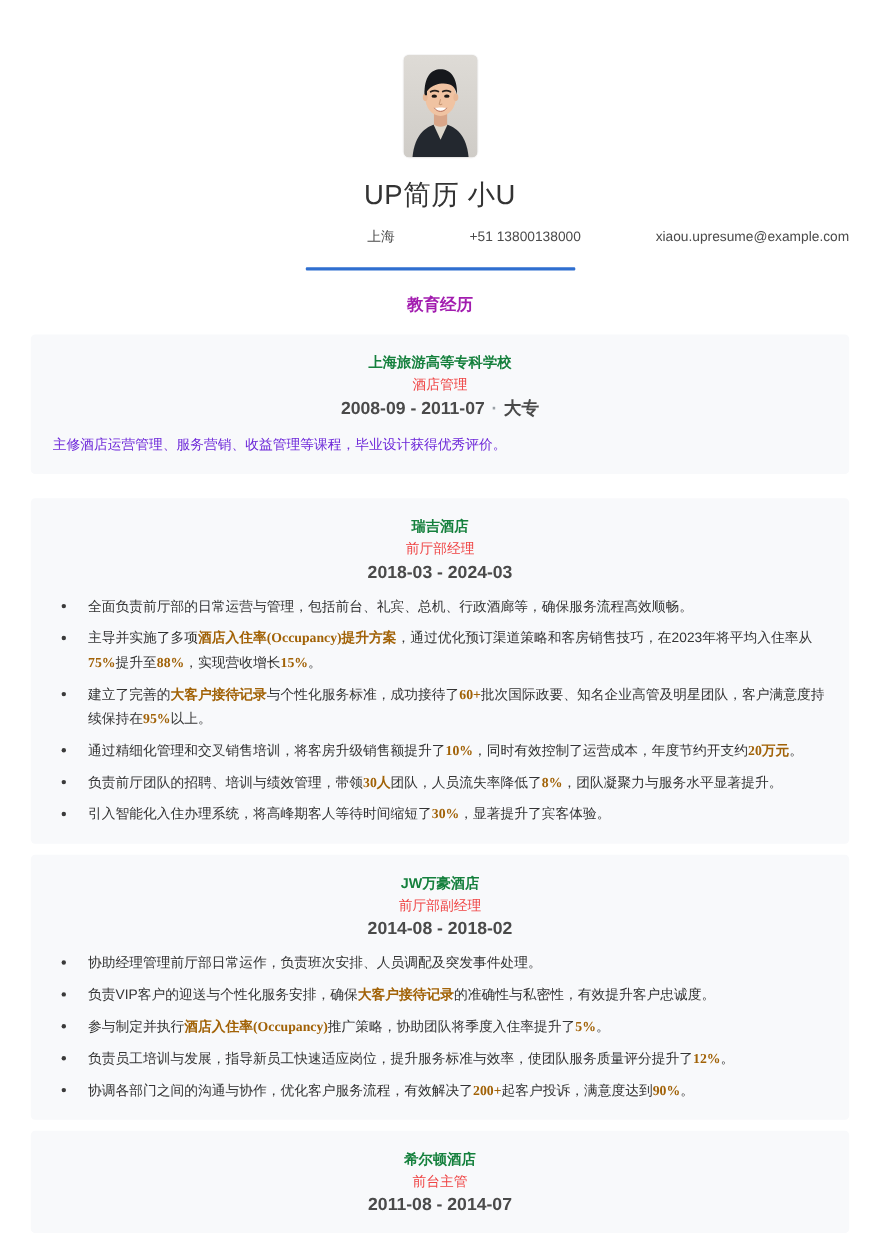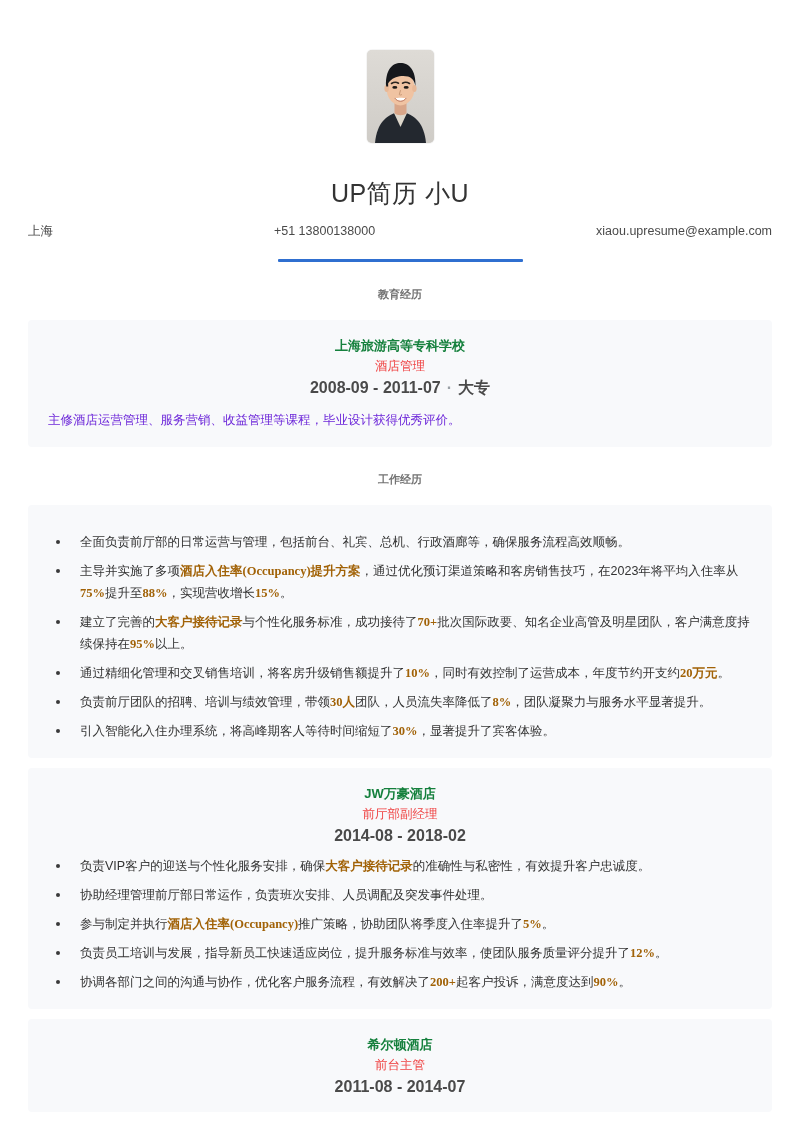--- a/index.html
+++ b/index.html
@@ -34,57 +34,57 @@
     margin: 0 auto;
     border-radius: 5px;
     overflow: hidden;
     background: #d9d7d4;
     position: relative;
     box-shadow: 0 0 0 1px rgba(0,0,0,0.04);
   }
   .avatar svg { display:block; width:100%; height:100%; }
 
   .name {
-    margin-top: 35px;
+    margin-top: 19px;
     font-size: 25px;
     line-height: 30px;
     font-weight: 400;
     color: #333333;
     letter-spacing: 0.5px;
   }
   .contact {
     margin-top: 15px;
     font-size: 12.5px;
     line-height: 16px;
     color: #4a4a4a;
     display: flex;
-    justify-content: space-between;
+    justify-content: flex-end;
     align-items: baseline;
-    gap: 4px;
+    gap: 16px;
   }
   .contact .ci { padding: 0 26px; white-space: nowrap; }
   .contact .ci:first-child { padding-left: 0; }
   .contact .ci:last-child { padding-right: 0; }
 
   .head-rule {
     width: 245px;
     height: 2.5px;
     background: #2f6fd0;
     margin: 20px auto 0 auto;
     border-radius: 1px;
   }
 
   
   .section { margin-top: 22px; }
   .section-title {
     text-align: center;
-    font-size: 11px;
+    font-size: 15px;
     line-height: 20px;
     font-weight: bold;
-    color: #737373;
+    color: #a21caf;
     margin-bottom: 16px;
   }
 
   .card {
     background: #f8f9fb;
     border-radius: 4px;
     padding: 16px 20px 16px 20px;
     margin-bottom: 10px;
   }
   .card:last-child { margin-bottom: 0; }
@@ -208,42 +208,46 @@
         <div class="role">酒店管理</div>
         <div class="meta">
           <span>2008-09 - 2011-07</span><span class="sep">·</span><span>大专</span>
         </div>
       </div>
       <div class="desc">主修酒店运营管理、服务营销、收益管理等课程，毕业设计获得优秀评价。</div>
     </div>
   </div>
 
   <div class="section">
-    <div class="section-title">工作经历</div>
-
-    <div class="card">
+
+    <div class="card">
+      <div class="entry-head">
+        <div class="org">瑞吉酒店</div>
+        <div class="role">前厅部经理</div>
+        <div class="meta">2018-03 - 2024-03</div>
+      </div>
       <ul class="bullets">
           <li>全面负责前厅部的日常运营与管理，包括前台、礼宾、总机、行政酒廊等，确保服务流程高效顺畅。</li>
           <li>主导并实施了多项<b>酒店入住率(Occupancy)提升方案</b>，通过优化预订渠道策略和客房销售技巧，在2023年将平均入住率从<b>75%</b>提升至<b>88%</b>，实现营收增长<b>15%</b>。</li>
-          <li>建立了完善的<b>大客户接待记录</b>与个性化服务标准，成功接待了<b>70+</b>批次国际政要、知名企业高管及明星团队，客户满意度持续保持在<b>95%</b>以上。</li>
+          <li>建立了完善的<b>大客户接待记录</b>与个性化服务标准，成功接待了<b>60+</b>批次国际政要、知名企业高管及明星团队，客户满意度持续保持在<b>95%</b>以上。</li>
           <li>通过精细化管理和交叉销售培训，将客房升级销售额提升了<b>10%</b>，同时有效控制了运营成本，年度节约开支约<b>20万元</b>。</li>
           <li>负责前厅团队的招聘、培训与绩效管理，带领<b>30人</b>团队，人员流失率降低了<b>8%</b>，团队凝聚力与服务水平显著提升。</li>
           <li>引入智能化入住办理系统，将高峰期客人等待时间缩短了<b>30%</b>，显著提升了宾客体验。</li>
         </ul>
     </div>
 
     <div class="card">
       <div class="entry-head">
         <div class="org">JW万豪酒店</div>
         <div class="role">前厅部副经理</div>
         <div class="meta">2014-08 - 2018-02</div>
       </div>
       <ul class="bullets">
+          <li>协助经理管理前厅部日常运作，负责班次安排、人员调配及突发事件处理。</li>
           <li>负责VIP客户的迎送与个性化服务安排，确保<b>大客户接待记录</b>的准确性与私密性，有效提升客户忠诚度。</li>
-          <li>协助经理管理前厅部日常运作，负责班次安排、人员调配及突发事件处理。</li>
           <li>参与制定并执行<b>酒店入住率(Occupancy)</b>推广策略，协助团队将季度入住率提升了<b>5%</b>。</li>
           <li>负责员工培训与发展，指导新员工快速适应岗位，提升服务标准与效率，使团队服务质量评分提升了<b>12%</b>。</li>
           <li>协调各部门之间的沟通与协作，优化客户服务流程，有效解决了<b>200+</b>起客户投诉，满意度达到<b>90%</b>。</li>
         </ul>
     </div>
 
     <div class="card">
       <div class="entry-head">
         <div class="org">希尔顿酒店</div>
         <div class="role">前台主管</div>

